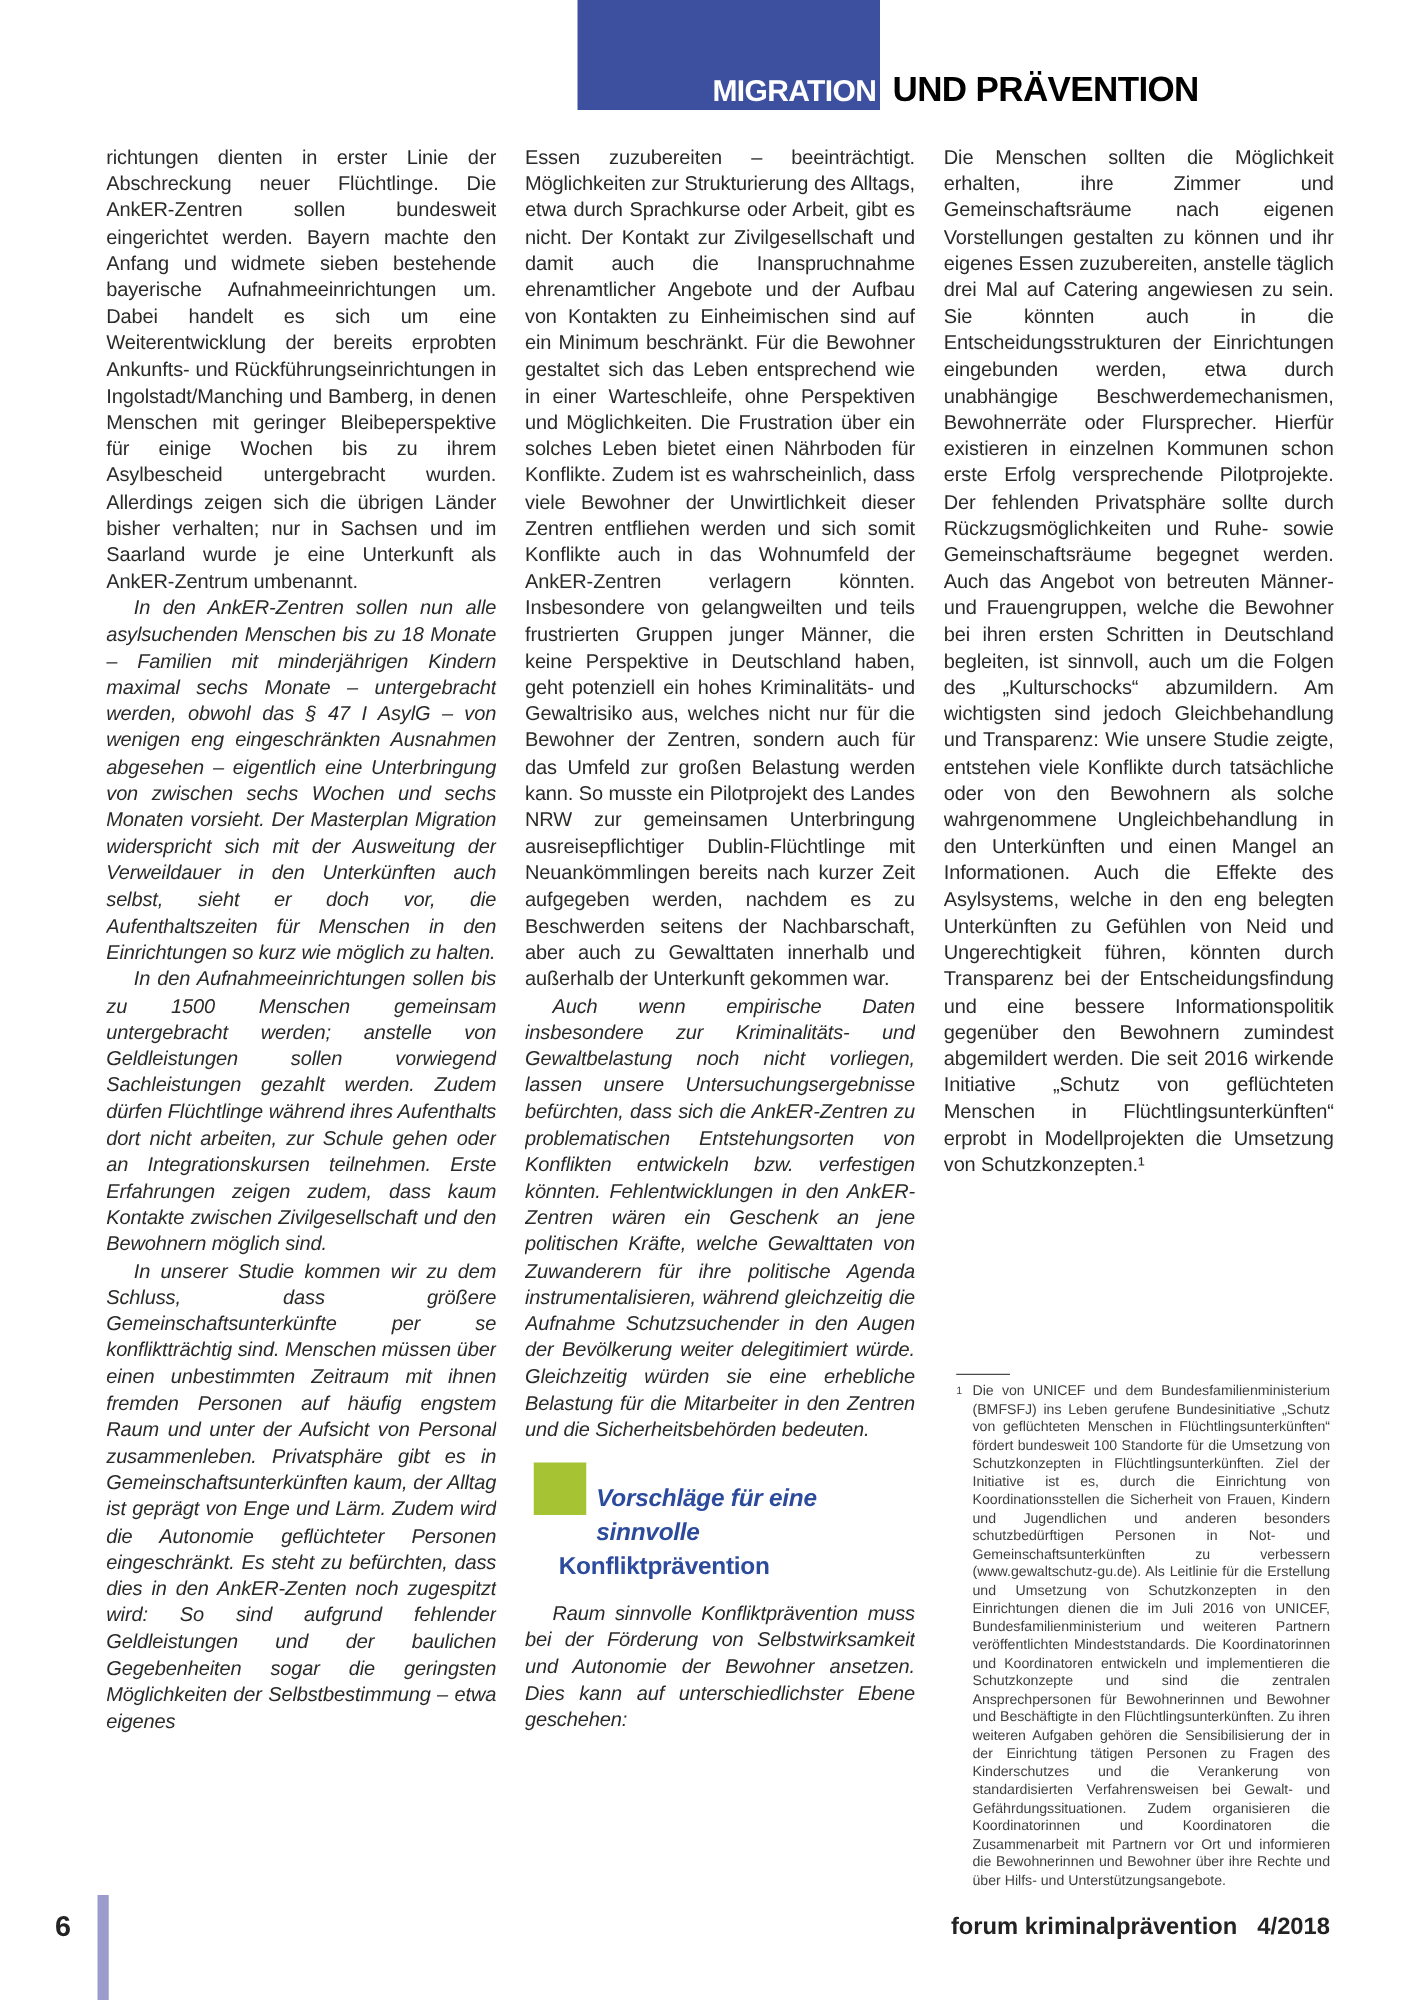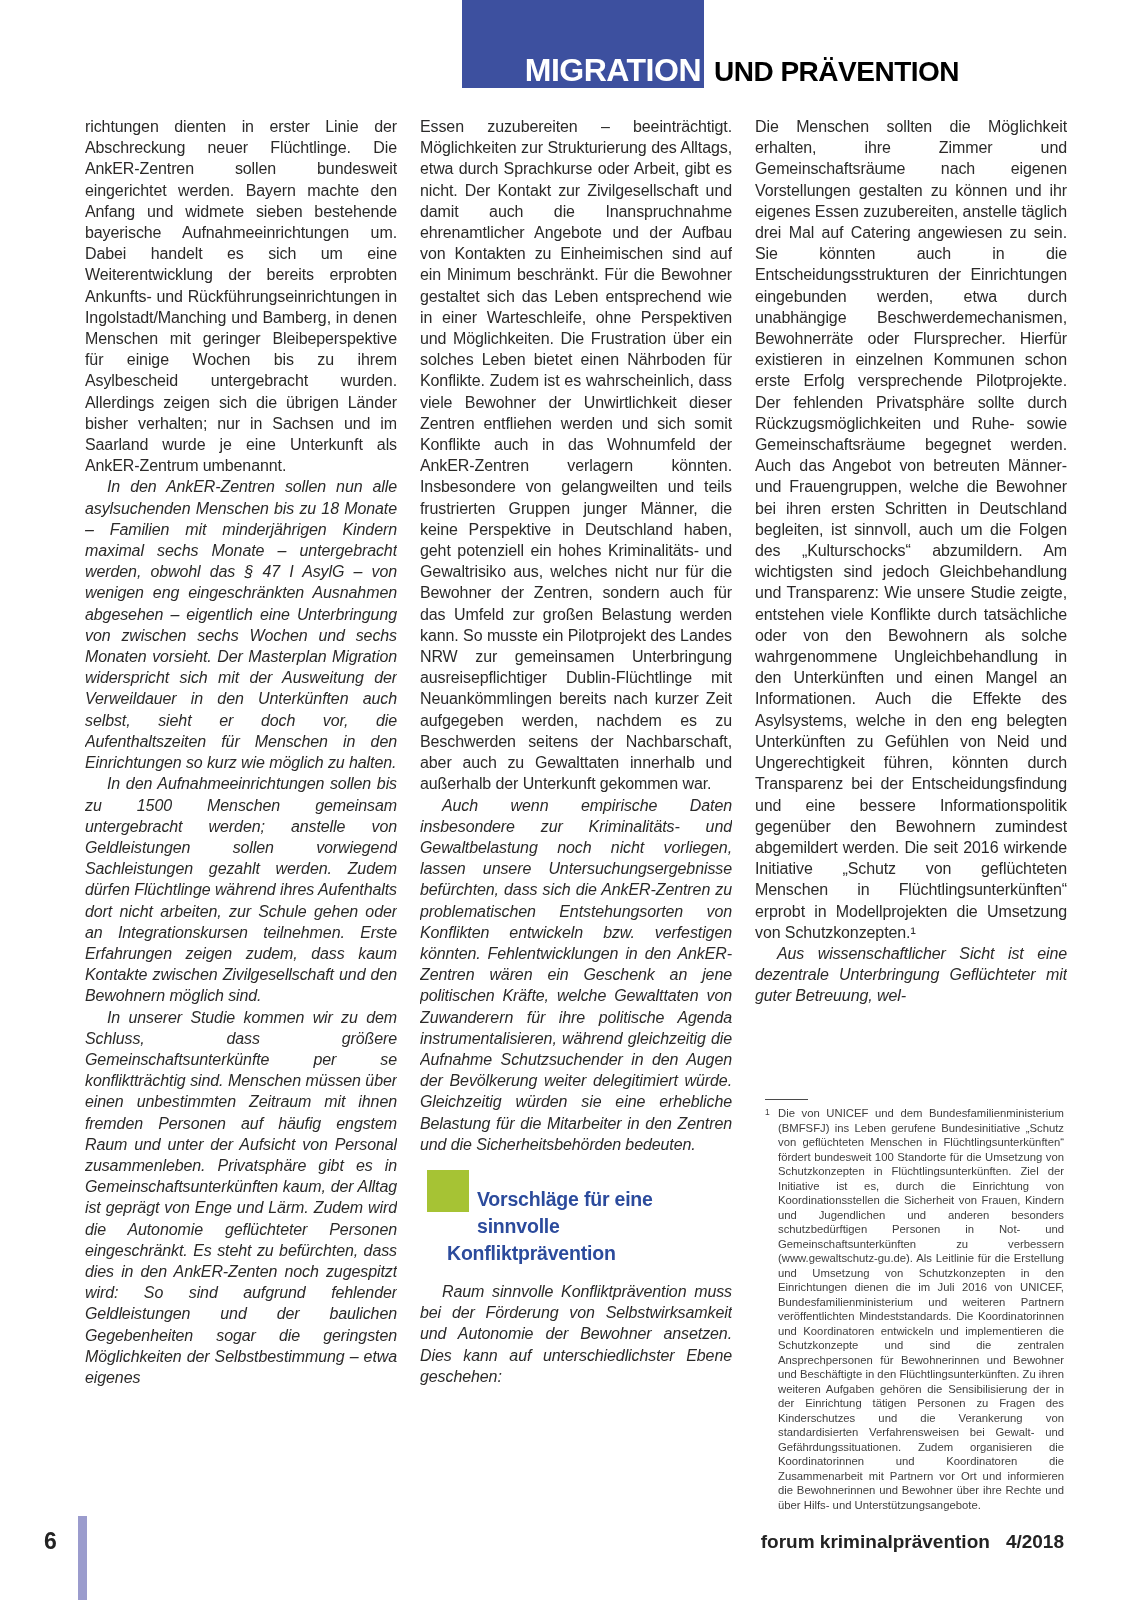--- a/index.html
+++ b/index.html
@@ -24,21 +24,21 @@
     width:242px; height:88px;
     background:#3d509f;
     display:flex;
     align-items:flex-end;
     justify-content:flex-end;
     box-sizing:border-box;
     padding:0 3px 2px 0;
   }
   .title-hl{
     color:#ffffff;
-    font-size:32px;
+    font-size:24px;
     font-weight:bold;
     letter-spacing:-0.5px;
     line-height:1;
   }
   .title-rest{
     color:#000000;
     font-size:28px;
     font-weight:bold;
     letter-spacing:-0.5px;
     line-height:1;
@@ -81,21 +81,21 @@
     text-align:left;
     hyphens:none;
     -webkit-hyphens:none;
   }
   .subhead .sq{
     position:absolute;
     left:7px; top:-16px;
     width:42px; height:42px;
     background:#a6c334;
   }
-  .subhead .l1{display:block; margin-left:30px; position:relative;}
+  .subhead .l1{display:block; margin-left:30px; position:relative;font-style:italic;}
   .subhead .l2{display:block;}
 
   
   .footnote{
     position:absolute;
     left:765px; top:1099px;
     width:299px;
     font-size:11.3px;
     line-height:14.5px;
     color:#3f3e3e;
@@ -167,21 +167,20 @@
     <h2 class="subhead">
       <span class="sq"></span>
       <span class="l1">Vorschläge für eine sinnvolle</span>
       <span class="l2">Konfliktprävention</span>
     </h2>
     <p class="ind">Raum sinnvolle Konfliktprävention muss bei der Förderung von Selbstwirksamkeit und Autonomie der Bewohner ansetzen. Dies kann auf unterschiedlichster Ebene geschehen:</p>
   </div>
 
   <div class="col" id="col3">
     <p>Die Menschen sollten die Möglichkeit erhalten, ihre Zimmer und Gemeinschaftsräume nach eigenen Vorstellungen gestalten zu können und ihr eigenes Essen zuzubereiten, anstelle täglich drei Mal auf Catering angewiesen zu sein. Sie könnten auch in die Entscheidungsstrukturen der Einrichtungen eingebunden werden, etwa durch unabhängige Beschwerdemechanismen, Bewohnerräte oder Flursprecher. Hierfür existieren in einzelnen Kommunen schon erste Erfolg versprechende Pilotprojekte. Der fehlenden Privatsphäre sollte durch Rückzugsmöglichkeiten und Ruhe- sowie Gemeinschaftsräume begegnet werden. Auch das Angebot von betreuten Männer- und Frauengruppen, welche die Bewohner bei ihren ersten Schritten in Deutschland begleiten, ist sinnvoll, auch um die Folgen des „Kulturschocks“ abzumildern. Am wichtigsten sind jedoch Gleichbehandlung und Transparenz: Wie unsere Studie zeigte, entstehen viele Konflikte durch tatsächliche oder von den Bewohnern als solche wahrgenommene Ungleichbehandlung in den Unterkünften und einen Mangel an Informationen. Auch die Effekte des Asylsystems, welche in den eng belegten Unterkünften zu Gefühlen von Neid und Ungerechtigkeit führen, könnten durch Transparenz bei der Entscheidungsfindung und eine bessere Informationspolitik gegenüber den Bewohnern zumindest abgemildert werden. Die seit 2016 wirkende Initiative „Schutz von geflüchteten Menschen in Flüchtlingsunterkünften“ erprobt in Modellprojekten die Umsetzung von Schutzkonzepten.¹</p>
-    <p class="ind">Aus wissenschaftlicher Sicht ist eine dezentrale Unterbringung Geflüchteter mit guter Betreuung, wel-</p>
   </div>
 
   <div class="footnote">
     <div class="rule"></div>
     <div class="fn-row">
       <span class="fn-marker">1</span>
       <span class="fn-text">Die von UNICEF und dem Bundesfamilienministerium (BMFSFJ) ins Leben gerufene Bundesinitiative „Schutz von geflüchteten Menschen in Flüchtlingsunterkünften“ fördert bundesweit 100 Standorte für die Umsetzung von Schutzkonzepten in Flüchtlingsunterkünften. Ziel der Initiative ist es, durch die Einrichtung von Koordinationsstellen die Sicherheit von Frauen, Kindern und Jugendlichen und anderen besonders schutzbedürftigen Personen in Not- und Gemeinschaftsunterkünften zu verbessern (www.gewaltschutz-gu.de). Als Leitlinie für die Erstellung und Umsetzung von Schutzkonzepten in den Einrichtungen dienen die im Juli 2016 von UNICEF, Bundesfamilienministerium und weiteren Partnern veröffentlichten Mindeststandards. Die Koordinatorinnen und Koordinatoren entwickeln und implementieren die Schutzkonzepte und sind die zentralen Ansprechpersonen für Bewohnerinnen und Bewohner und Beschäftigte in den Flüchtlingsunterkünften. Zu ihren weiteren Aufgaben gehören die Sensibilisierung der in der Einrichtung tätigen Personen zu Fragen des Kinderschutzes und die Verankerung von standardisierten Verfahrensweisen bei Gewalt- und Gefährdungssituationen. Zudem organisieren die Koordinatorinnen und Koordinatoren die Zusammenarbeit mit Partnern vor Ort und informieren die Bewohnerinnen und Bewohner über ihre Rechte und über Hilfs- und Unterstützungsangebote.</span>
     </div>
   </div>
 

